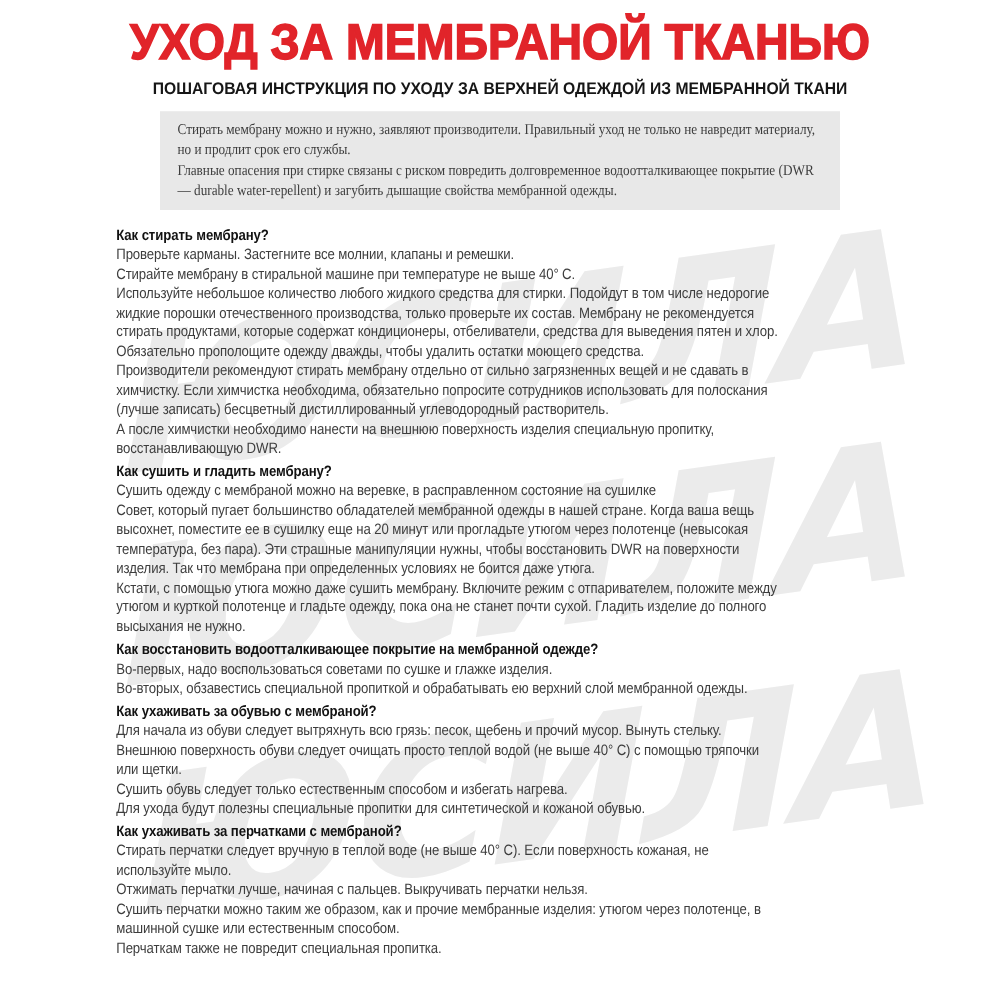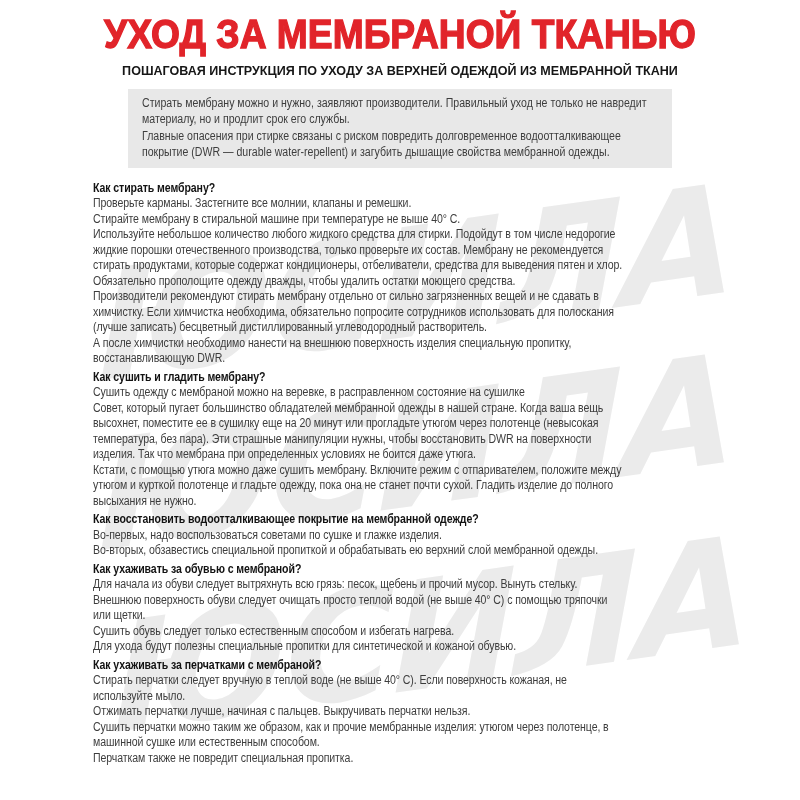--- a/index.html
+++ b/index.html
@@ -54,20 +54,21 @@
     transform:scaleX(0.93);
     transform-origin:center top;
     white-space:nowrap;
   }
 
   .intro-box {
     margin:11px auto 0;
     width:516px;
     background:#e8e8e8;
     padding:6px 14px 7px;
+    font-family:Liberation Serif, serif;
   }
   .intro-box-inner {
     width:586px;
     transform:scaleX(0.881);
     transform-origin:left top;
     font-size:12px;
     line-height:16.4px;
     color:#3d3d3d;
   }
   .intro-box-inner p { margin:0; }

